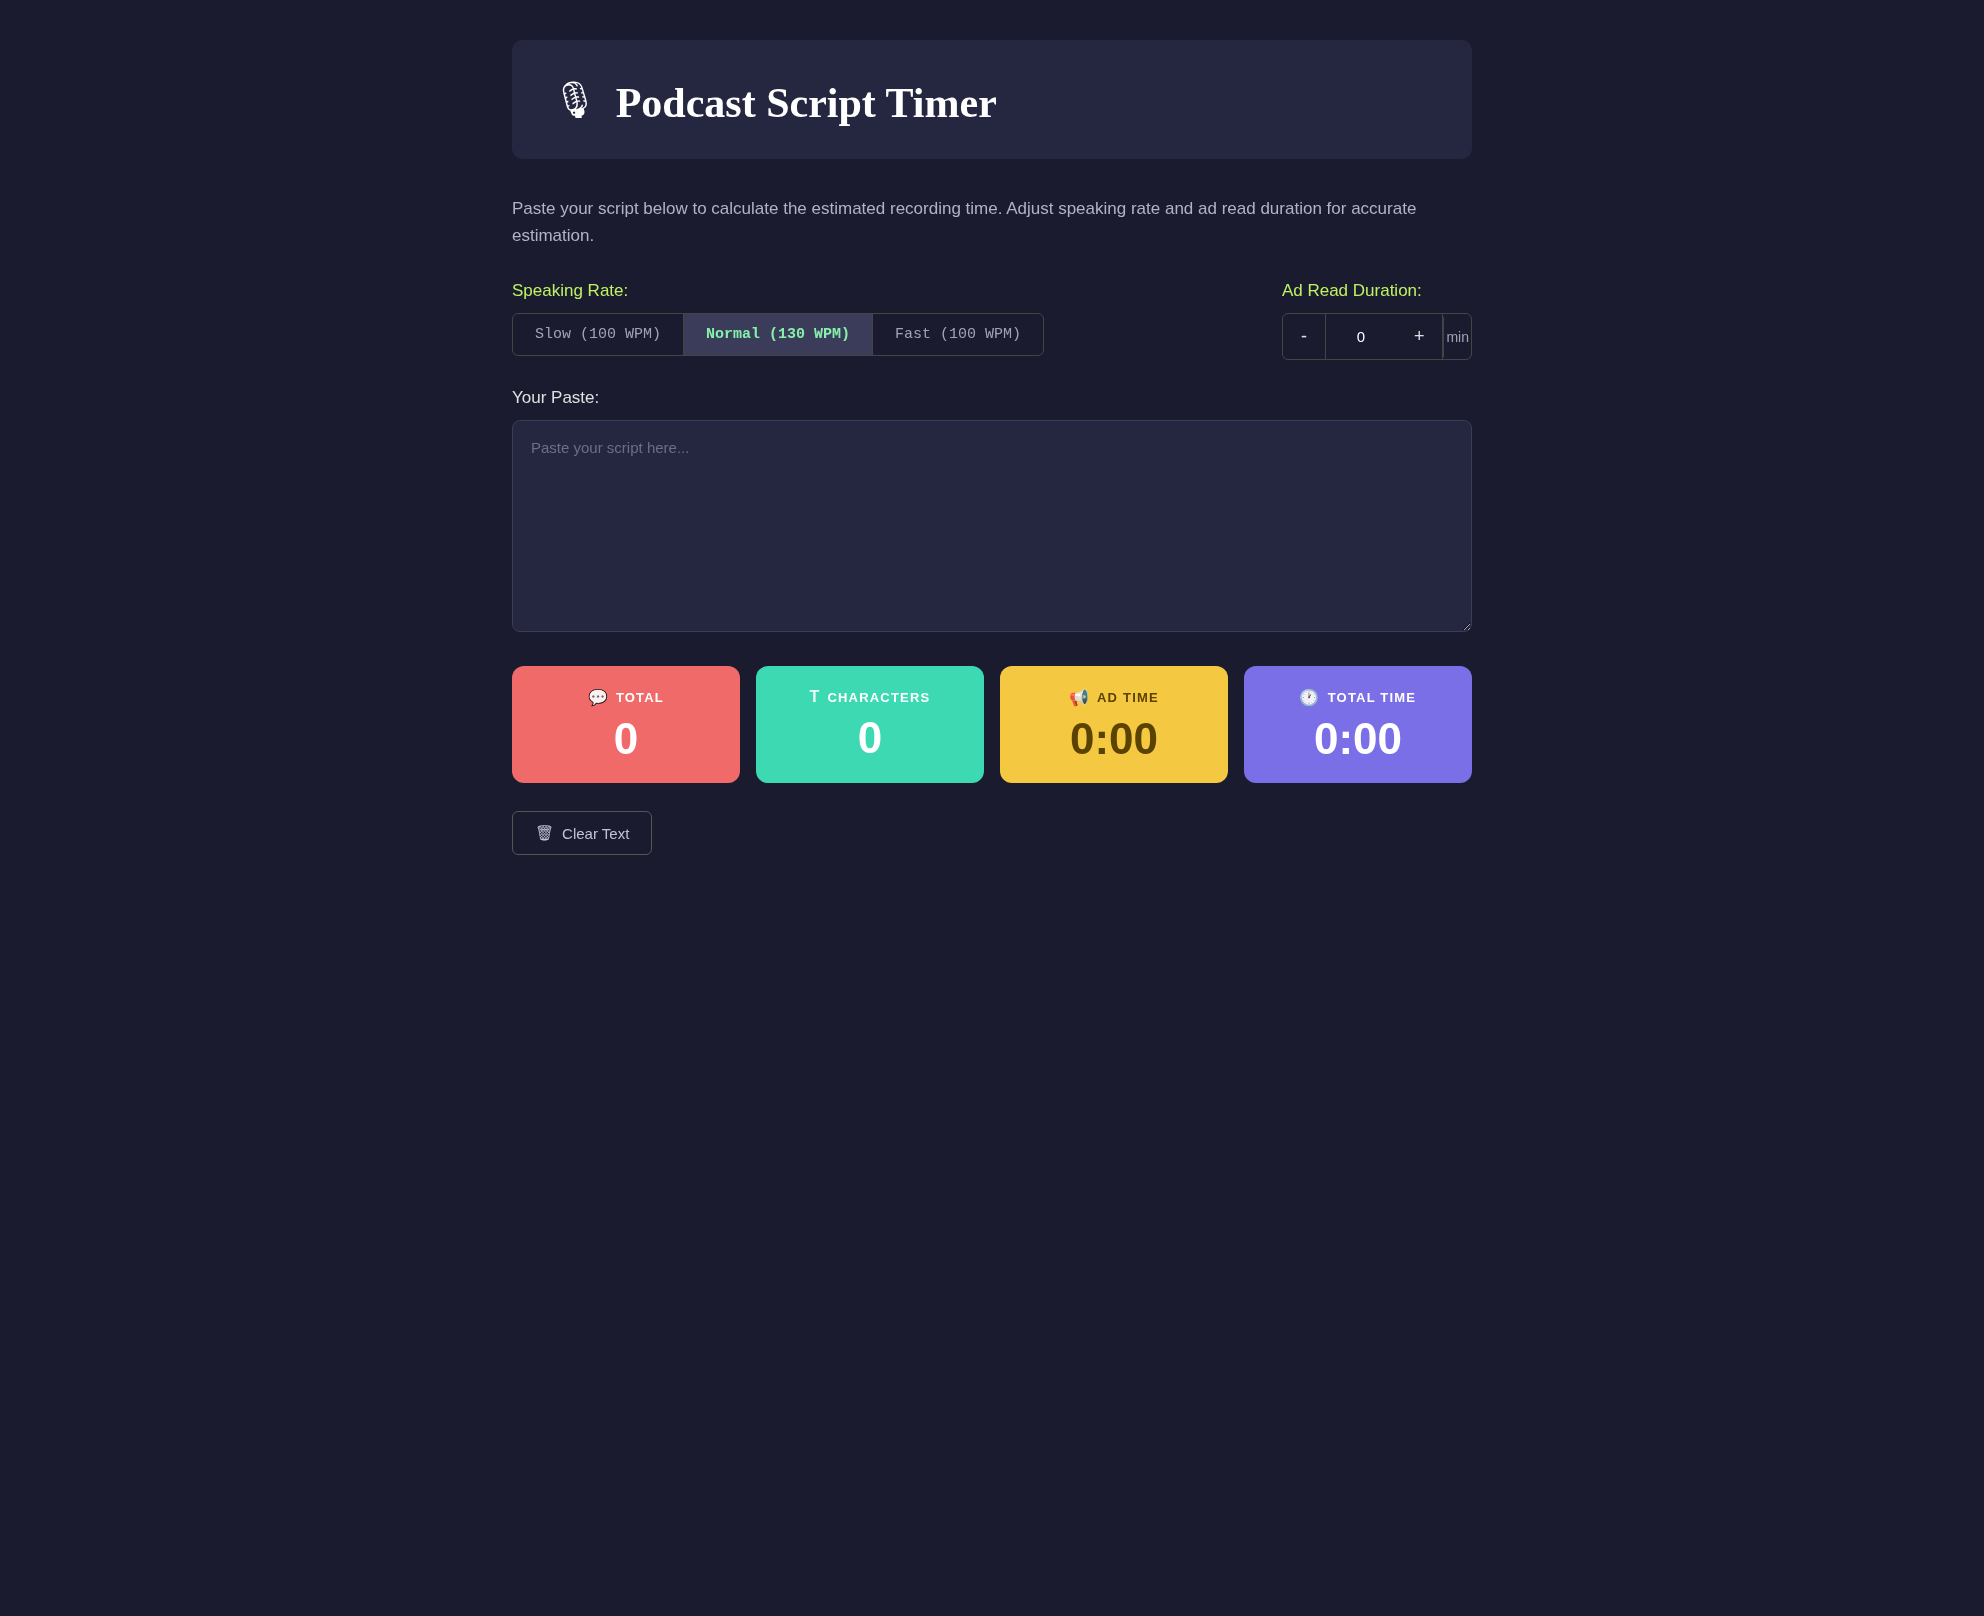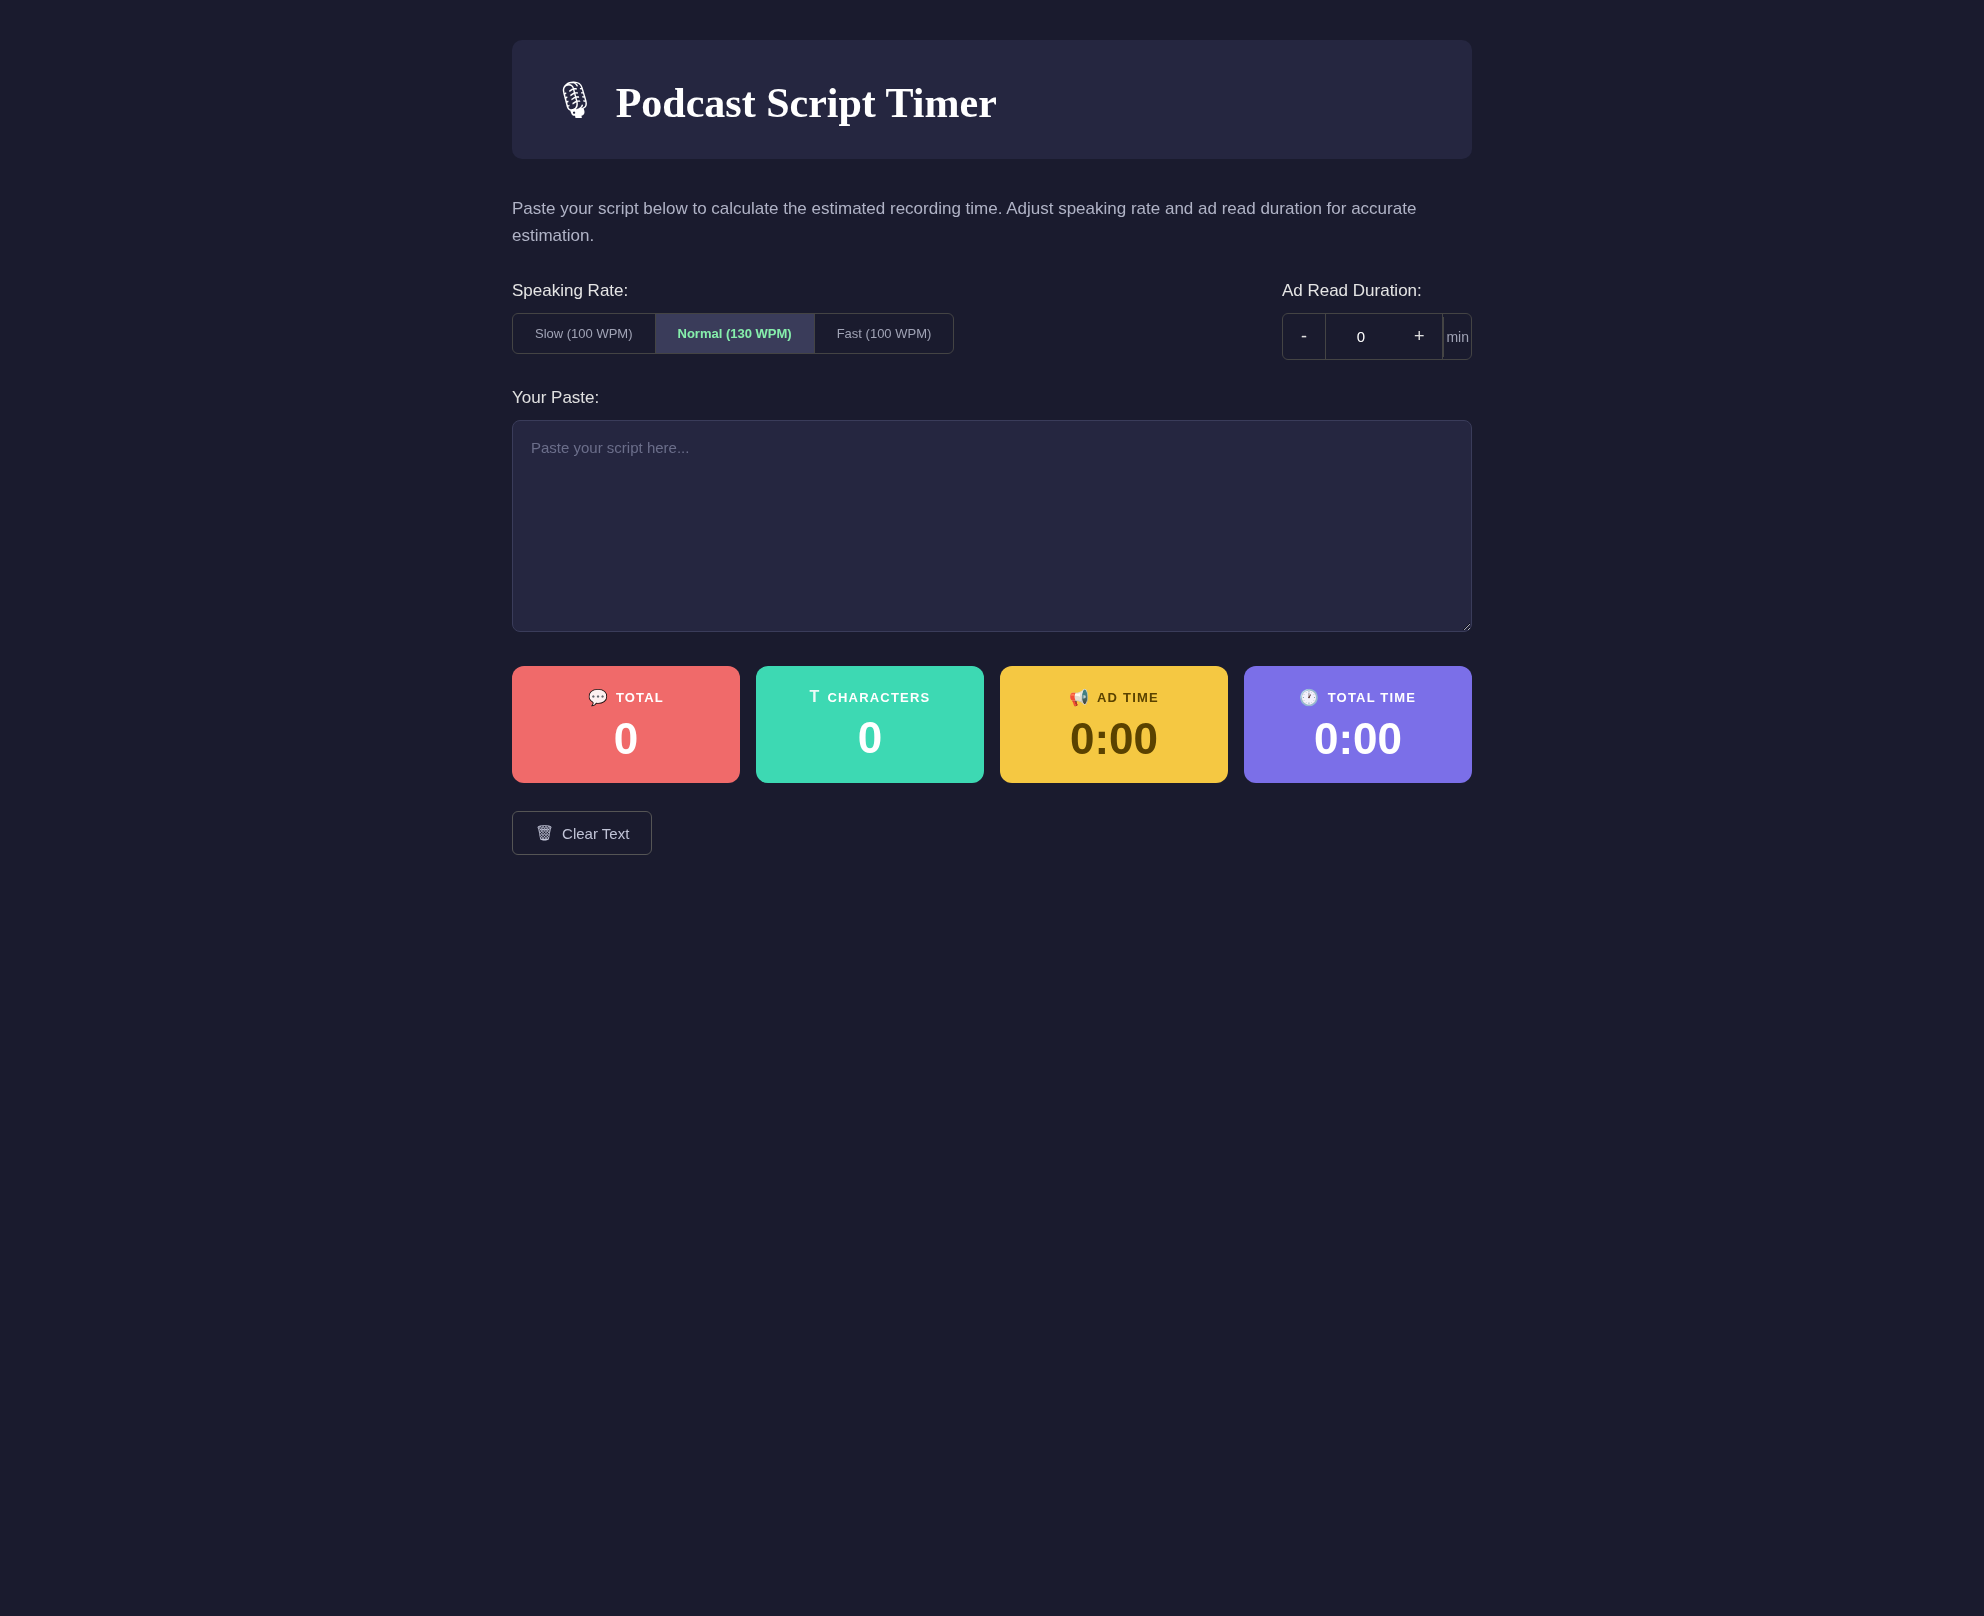--- a/index.html
+++ b/index.html
@@ -64,42 +64,42 @@
 
     .speaking-rate-section,
     .ad-read-section {
       display: flex;
       flex-direction: column;
       gap: 12px;
     }
 
     .control-label {
       font-size: 17px;
-      color: #e5e5e5;
+      color: #bef264;
       font-family: Arial, sans-serif;
       font-weight: 400;
     }
 
     
     .wpm-buttons {
       display: flex;
       border: 1px solid #444;
       border-radius: 6px;
       overflow: hidden;
     }
 
     .wpm-btn {
       background: transparent;
       border: none;
       border-right: 1px solid #444;
       color: #a0a3b5;
       padding: 12px 22px;
-      font-size: 13px;
+      font-size: 15px;
       cursor: pointer;
-      font-family: Liberation Sans, sans-serif;
+      font-family: Liberation Mono, monospace;
       transition: background 0.2s;
     }
 
     .wpm-btn:last-child {
       border-right: none;
     }
 
     .wpm-btn.active {
       background-color: #3a3c5a;
       color: #86efac;

